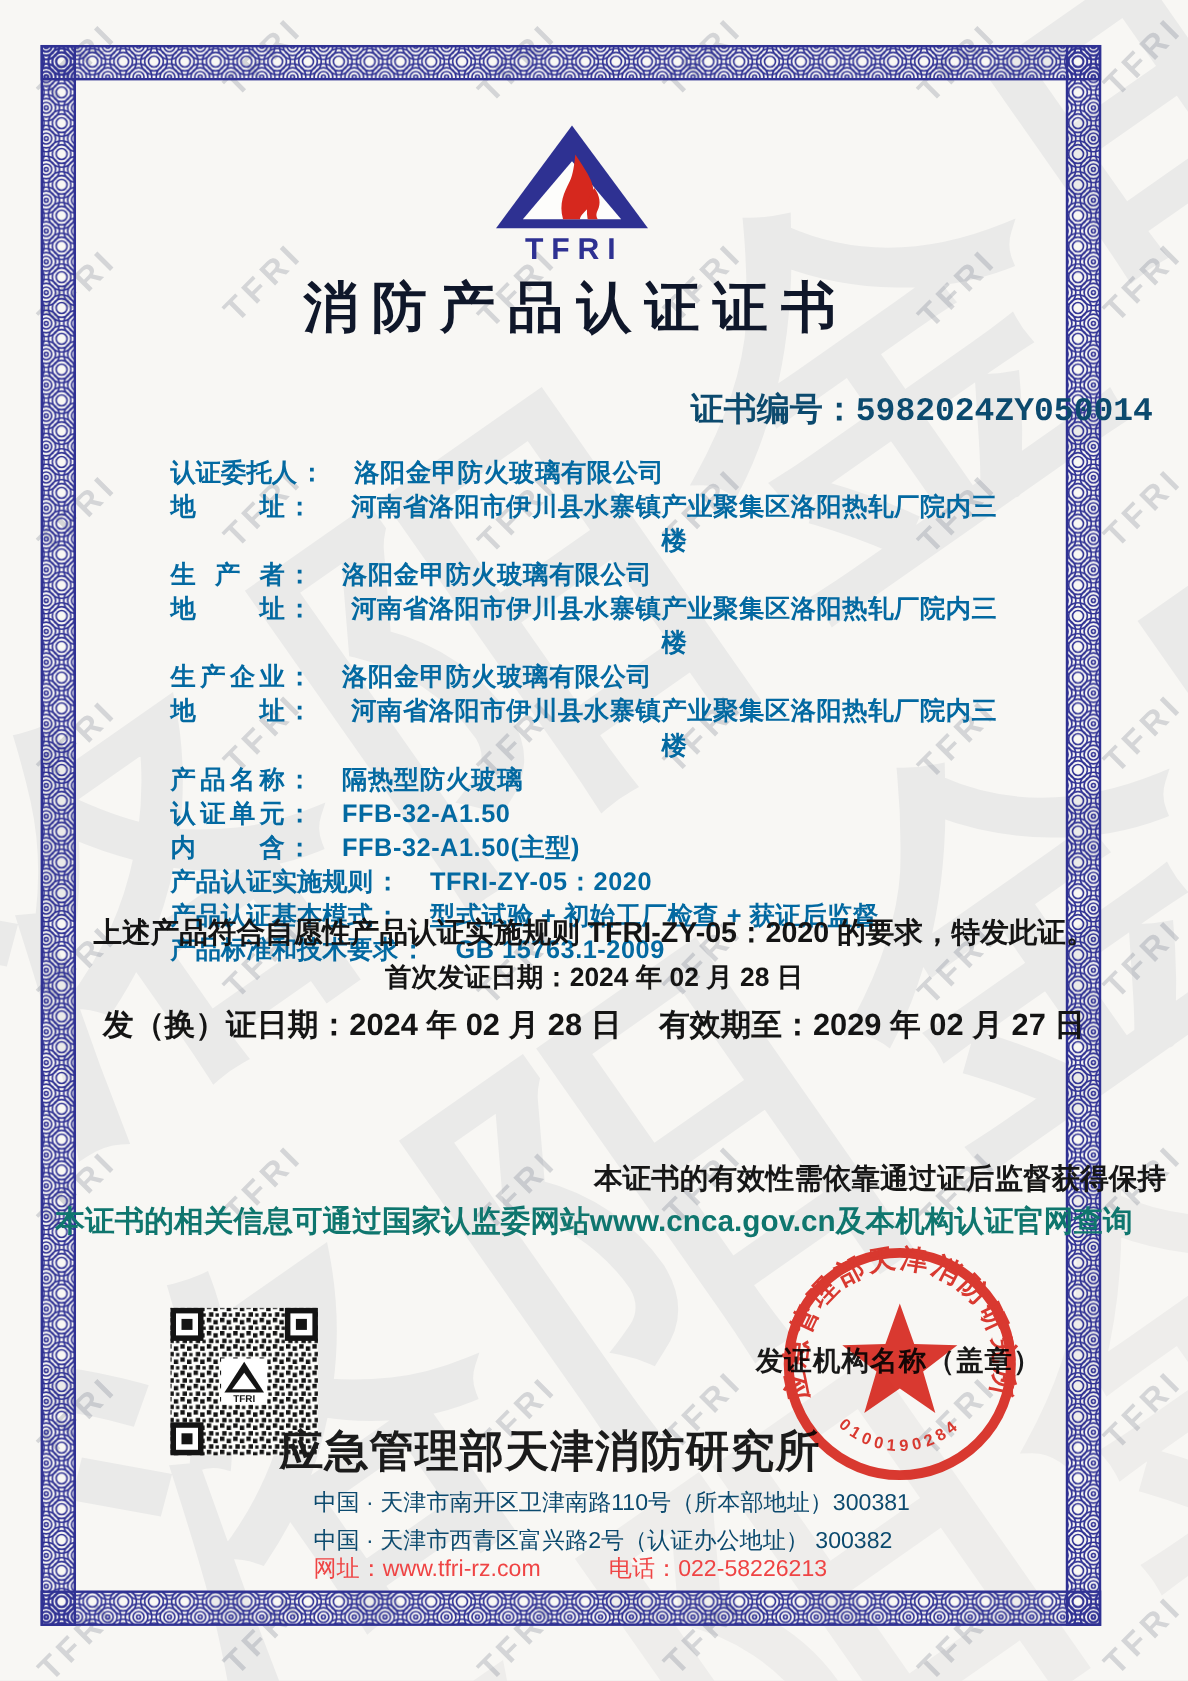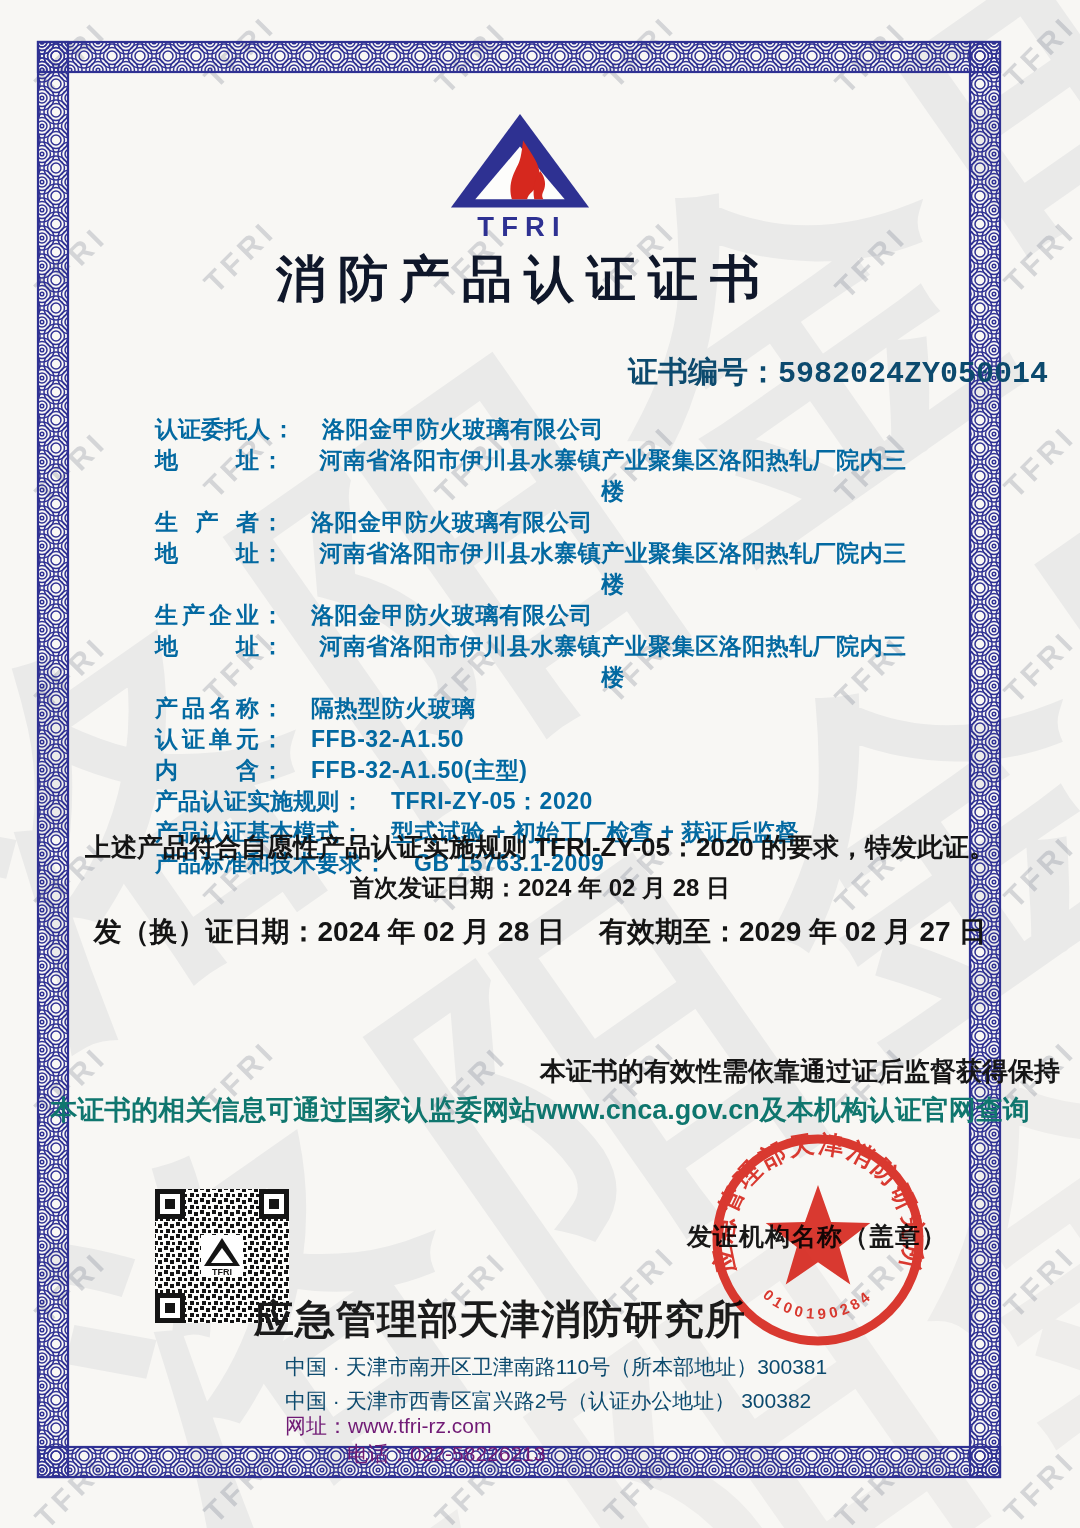--- a/index.html
+++ b/index.html
@@ -47,21 +47,21 @@
   .note2{position:absolute;left:20px;top:1092px;width:1040px;text-align:center;
          font-size:27px;font-weight:600;color:#0f766e;}
   
   .qr-svg{position:absolute;left:152px;top:1186px;}
   .seal-caption{position:absolute;left:687px;top:1220px;font-size:25px;font-weight:700;
          color:#181818;z-index:4;letter-spacing:1px;}
   .stamp-svg{position:absolute;left:702px;top:1124px;z-index:5;mix-blend-mode:multiply;opacity:.92;}
   .issuer-name{position:absolute;left:240px;top:1292px;width:520px;text-align:center;
          font-size:40px;font-weight:700;color:#1b1b1b;letter-spacing:1px;}
   .addr{position:absolute;left:285px;top:1350px;font-size:21px;color:#0c4a6e;line-height:34px;font-weight:500;}
-  .contact{position:absolute;left:285px;top:1412px;font-size:21px;color:#701a75;display:flex;font-weight:500;flex-direction:column;}
+  .contact{position:absolute;left:285px;top:1412px;font-size:21px;color:#ef4444;display:flex;font-weight:500;}
   .contact .tel{margin-left:62px;}
 </style>
 </head>
 <body>
 
 <div class="page">
 
   <div class="wm-grid">
       <span>TFRI</span>
       <span>TFRI</span>

